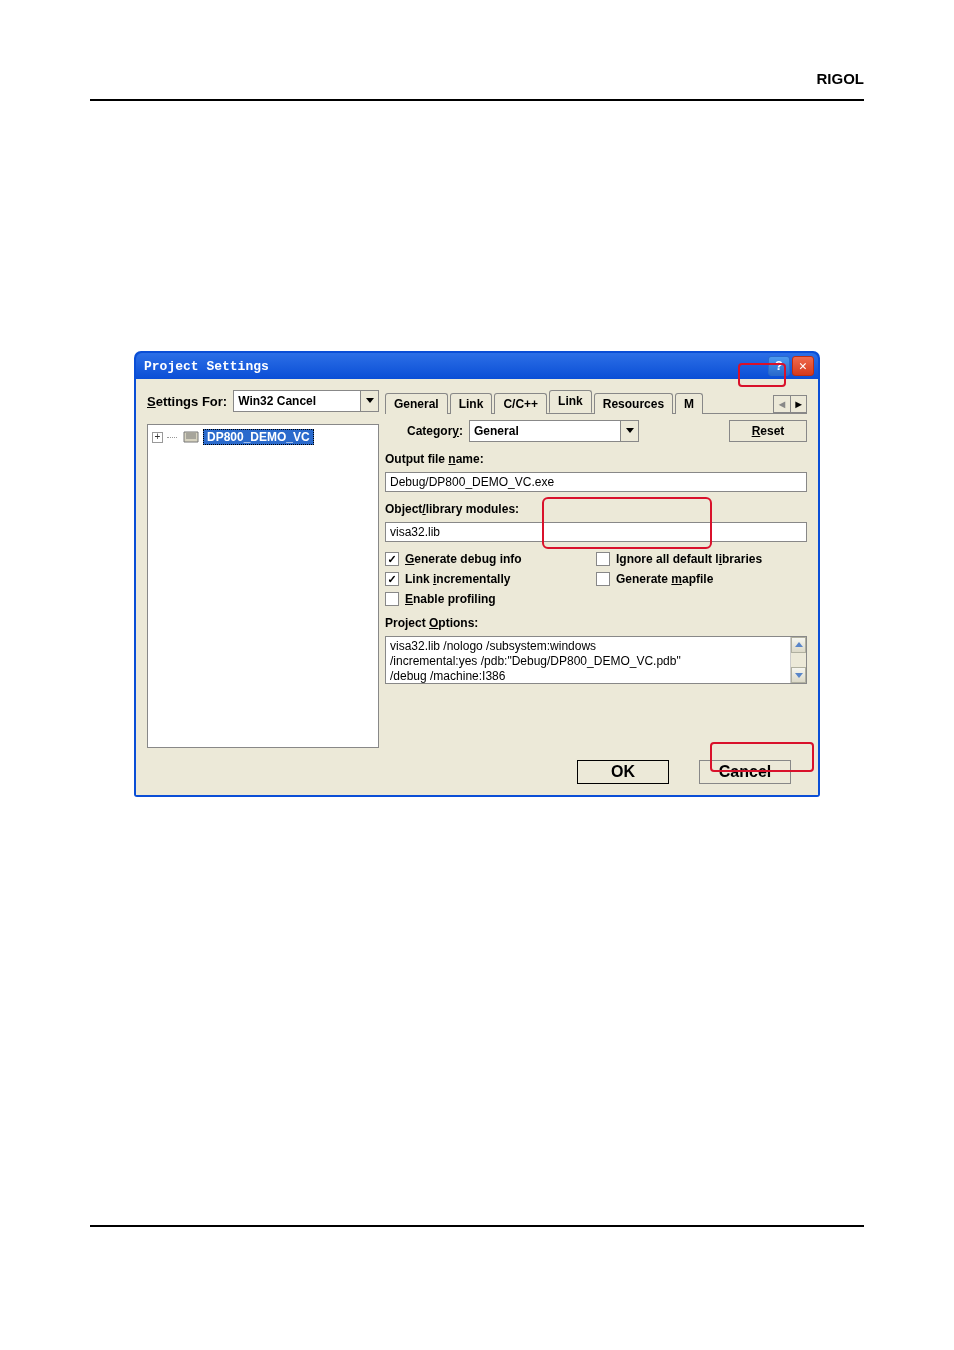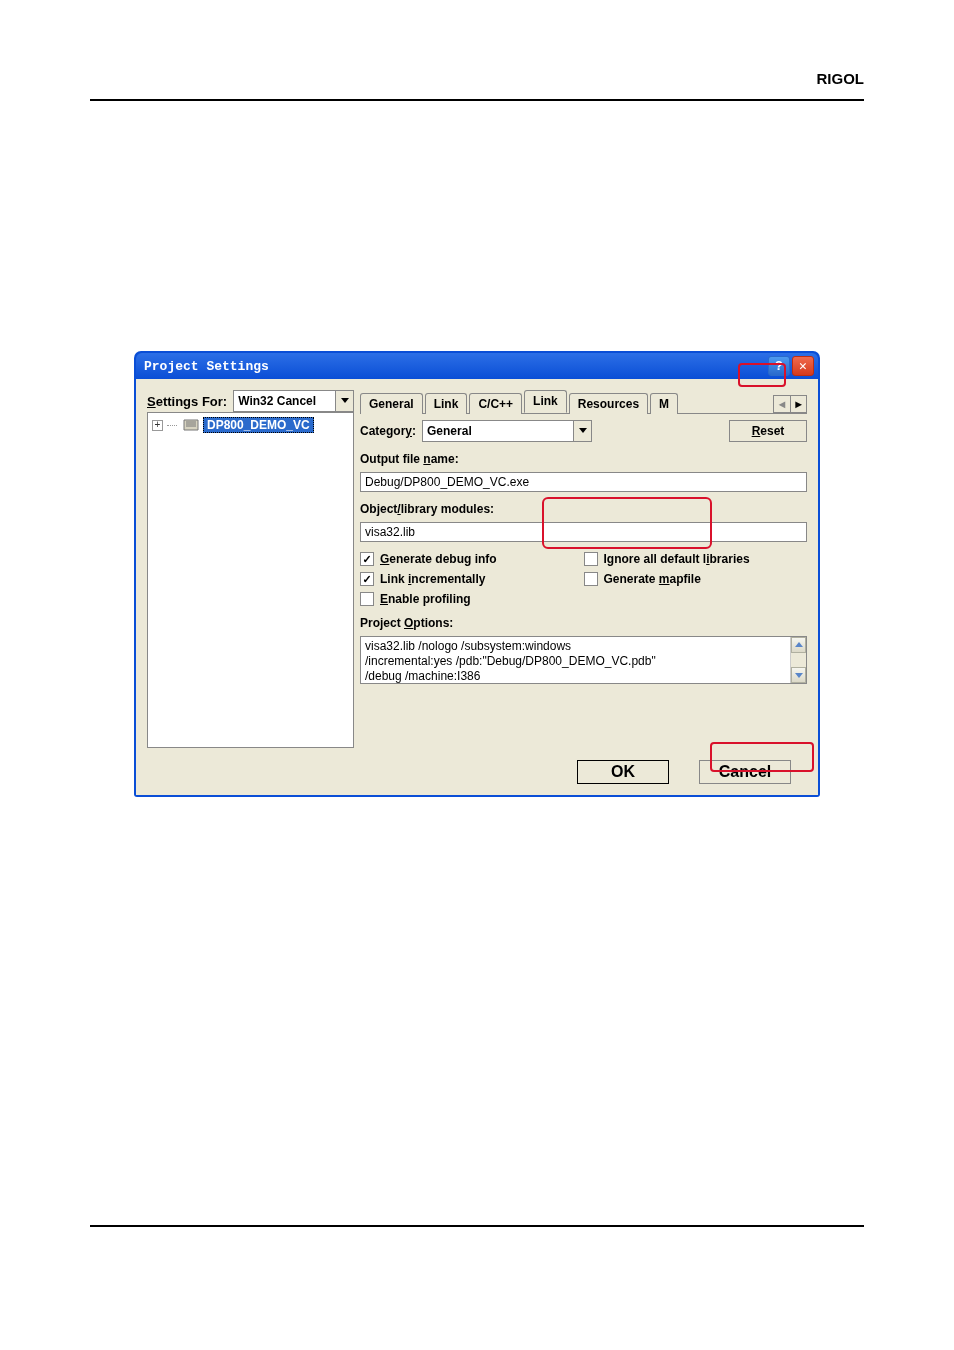--- a/index.html
+++ b/index.html
@@ -84,24 +84,24 @@
     gap: 6px;
     border: 1px solid #ece9d8;
   }
   .dlg-main {
     display: flex;
     gap: 6px;
     flex: 1;
   }
   
   .leftpane {
-    width: 207px;
+    width: 232px;
     display: flex;
     flex-direction: column;
-    gap: 0;
+    gap: 12px;
   }
   .settings-for-row {
     display: flex;
     align-items: center;
     gap: 6px;
     font-weight: bold;
     font-size: 13px;
     white-space: nowrap;
   }
   .settings-for-row .ul { text-decoration: underline; }
@@ -213,20 +213,21 @@
   }
   .tab-scroll .sbtn + .sbtn { border-left:1px solid #888; }
   .tab-scroll .sbtn.enabled { color:#000; }
 
   .catrow {
     display:flex;
     align-items:center;
     gap:6px;
     font-weight:bold;
     font-size:12px;
+    margin-left:22px;
   }
   .catrow .combo { width: 170px; flex: none; }
   .btn-reset {
     margin-left:auto;
     width: 78px; height: 22px;
     background: #ece9d8;
     border: 1px solid #888;
     font-weight: bold;
     font-size:12px;
     display:flex;align-items:center;justify-content:center;

